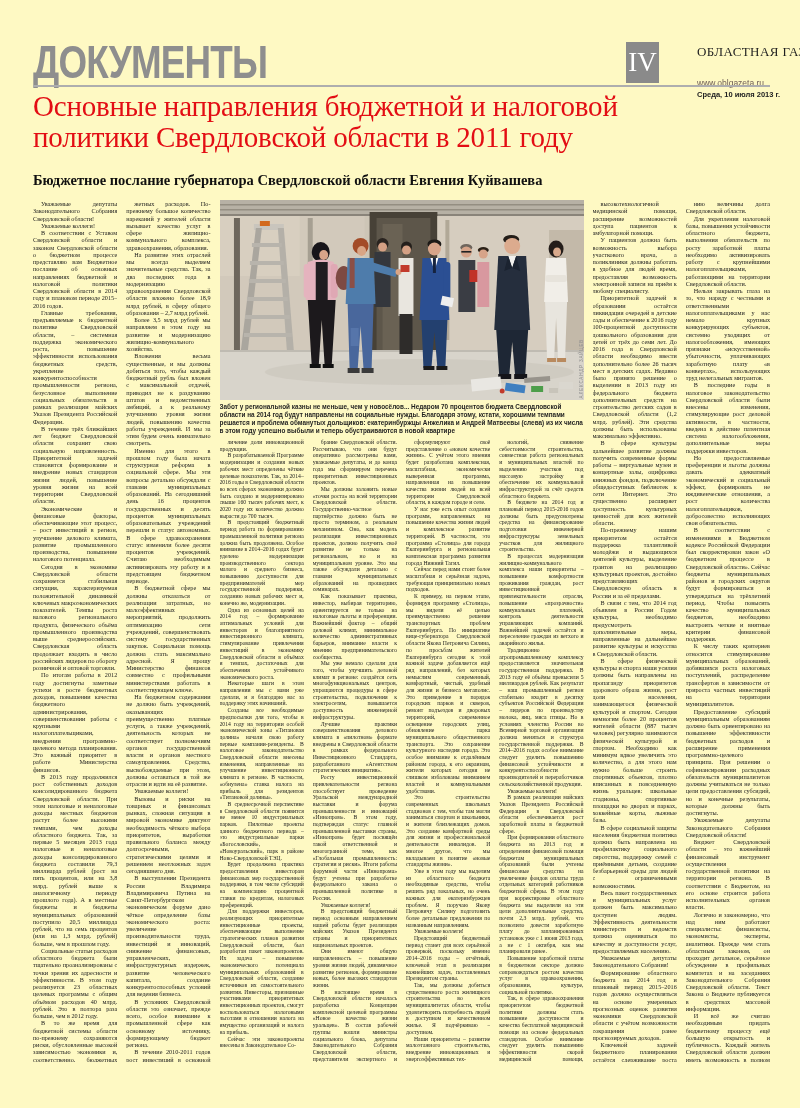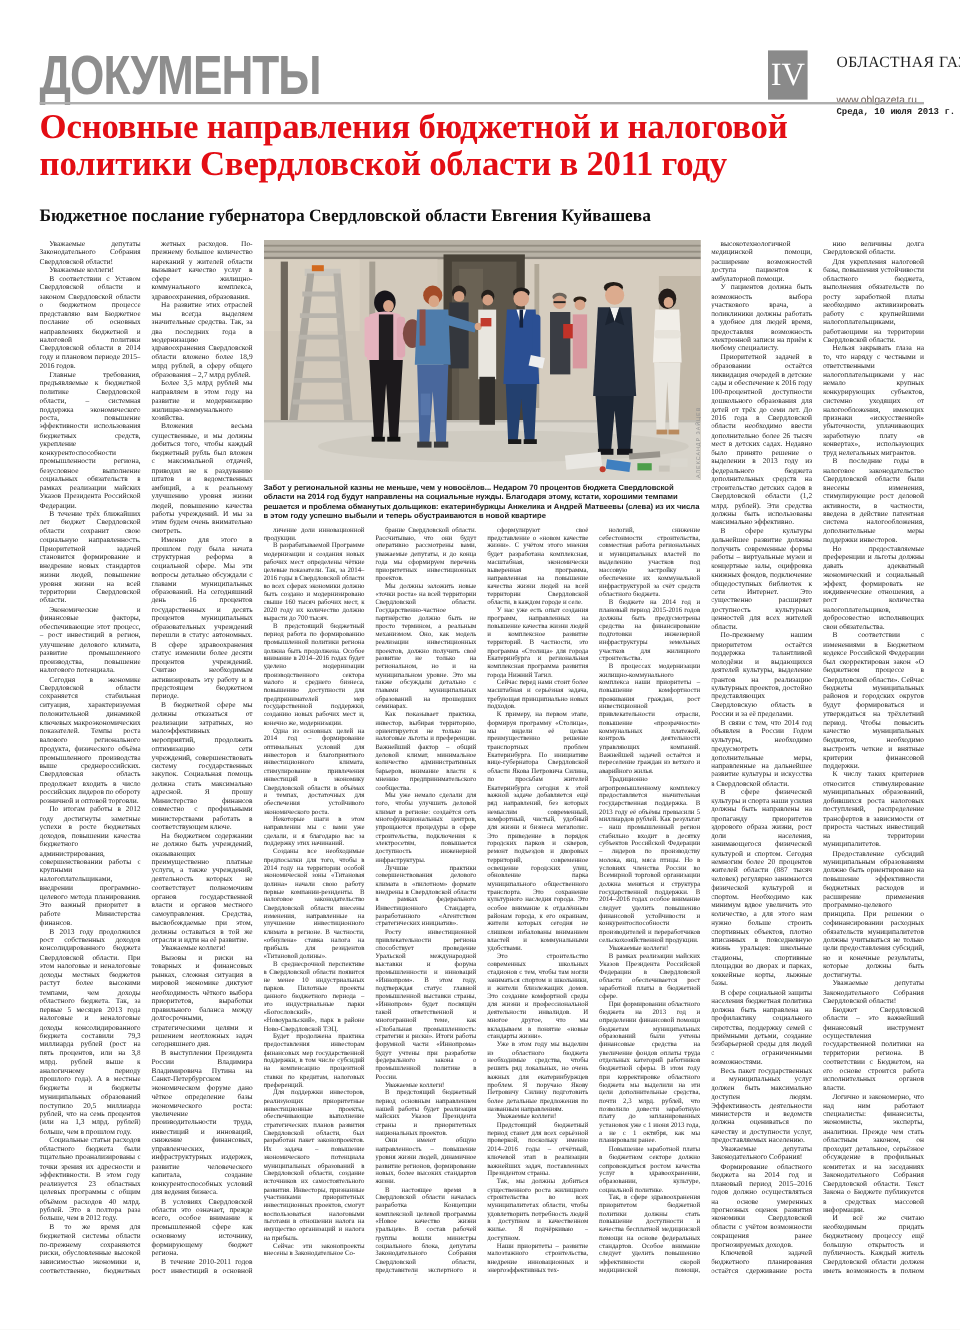--- a/index.html
+++ b/index.html
@@ -1,33 +1,33 @@
 <!DOCTYPE html>
 <html lang="ru"><head>
 <meta charset="utf-8">
 <style>
   html,body{margin:0;padding:0;}
   body{width:800px;height:1108px;background:#efeeea;font-family:"Liberation Serif",serif;}
-  .page{position:relative;width:800px;height:1108px;background:#ffffff;overflow:hidden;color:#1c1c1c;}
+  .page{position:relative;width:800px;height:1108px;background:#fef9c3;overflow:hidden;color:#1c1c1c;}
 
   
   .section-title{position:absolute;left:33px;top:40px;font-family:"Liberation Sans",sans-serif;
     font-weight:bold;font-size:46px;line-height:44px;color:#8e8e8e;letter-spacing:-1px;
     transform:scaleX(0.8);transform-origin:left top;white-space:nowrap;}
-  .page-badge{position:absolute;left:640px;top:42px;width:33px;height:41px;background:#8a8a8a;
+  .page-badge{position:absolute;left:626px;top:42px;width:33px;height:41px;background:#8a8a8a;
     color:#ffffff;font-family:"Liberation Serif",serif;font-size:27px;display:flex;
     align-items:center;justify-content:center;}
   .masthead{position:absolute;left:697px;top:44px;width:100px;}
   .masthead-name{font-size:13px;letter-spacing:0.4px;color:#1e1e1e;white-space:nowrap;}
   .masthead-url{font-family:"Liberation Sans",sans-serif;font-size:8.5px;color:#6d5c55;margin-top:18px;}
-  .masthead-date{font-family:Liberation Mono, monospace;font-size:7.5px;font-weight:bold;color:#222;margin-top:2px;}
+  .masthead-date{font-family:Liberation Sans, sans-serif;font-size:7.5px;font-weight:bold;color:#222;margin-top:2px;}
   .header-rule{position:absolute;left:33px;top:85px;width:737px;height:2px;background:#aeaeae;}
 
   
-  .article-title{position:absolute;left:33px;top:91px;font-weight:bold;font-size:29px;
+  .article-title{position:absolute;left:33px;top:91px;font-weight:normal;font-size:29px;
     line-height:30.5px;color:#e30d14;letter-spacing:-0.2px;}
   .article-subtitle{position:absolute;left:33px;top:172px;font-weight:bold;font-size:14.5px;color:#101010;font-family:Liberation Serif, serif;}
 
   
   .article-body{position:absolute;left:33px;top:200px;width:737px;height:862px;
     display:grid;grid-template-columns:repeat(8,1fr);column-gap:9px;}
   .col{overflow:hidden;font-size:6.2px;line-height:7.25px;text-align:justify;hyphens:auto;}
   .mid{grid-column:3 / span 4;display:flex;flex-direction:column;overflow:hidden;}
   .mid-cols{flex:1;display:grid;grid-template-columns:repeat(4,1fr);column-gap:9px;margin-top:3px;overflow:hidden;}
   .mid-col{overflow:hidden;font-size:5.7px;line-height:6.7px;text-align:justify;hyphens:auto;}

